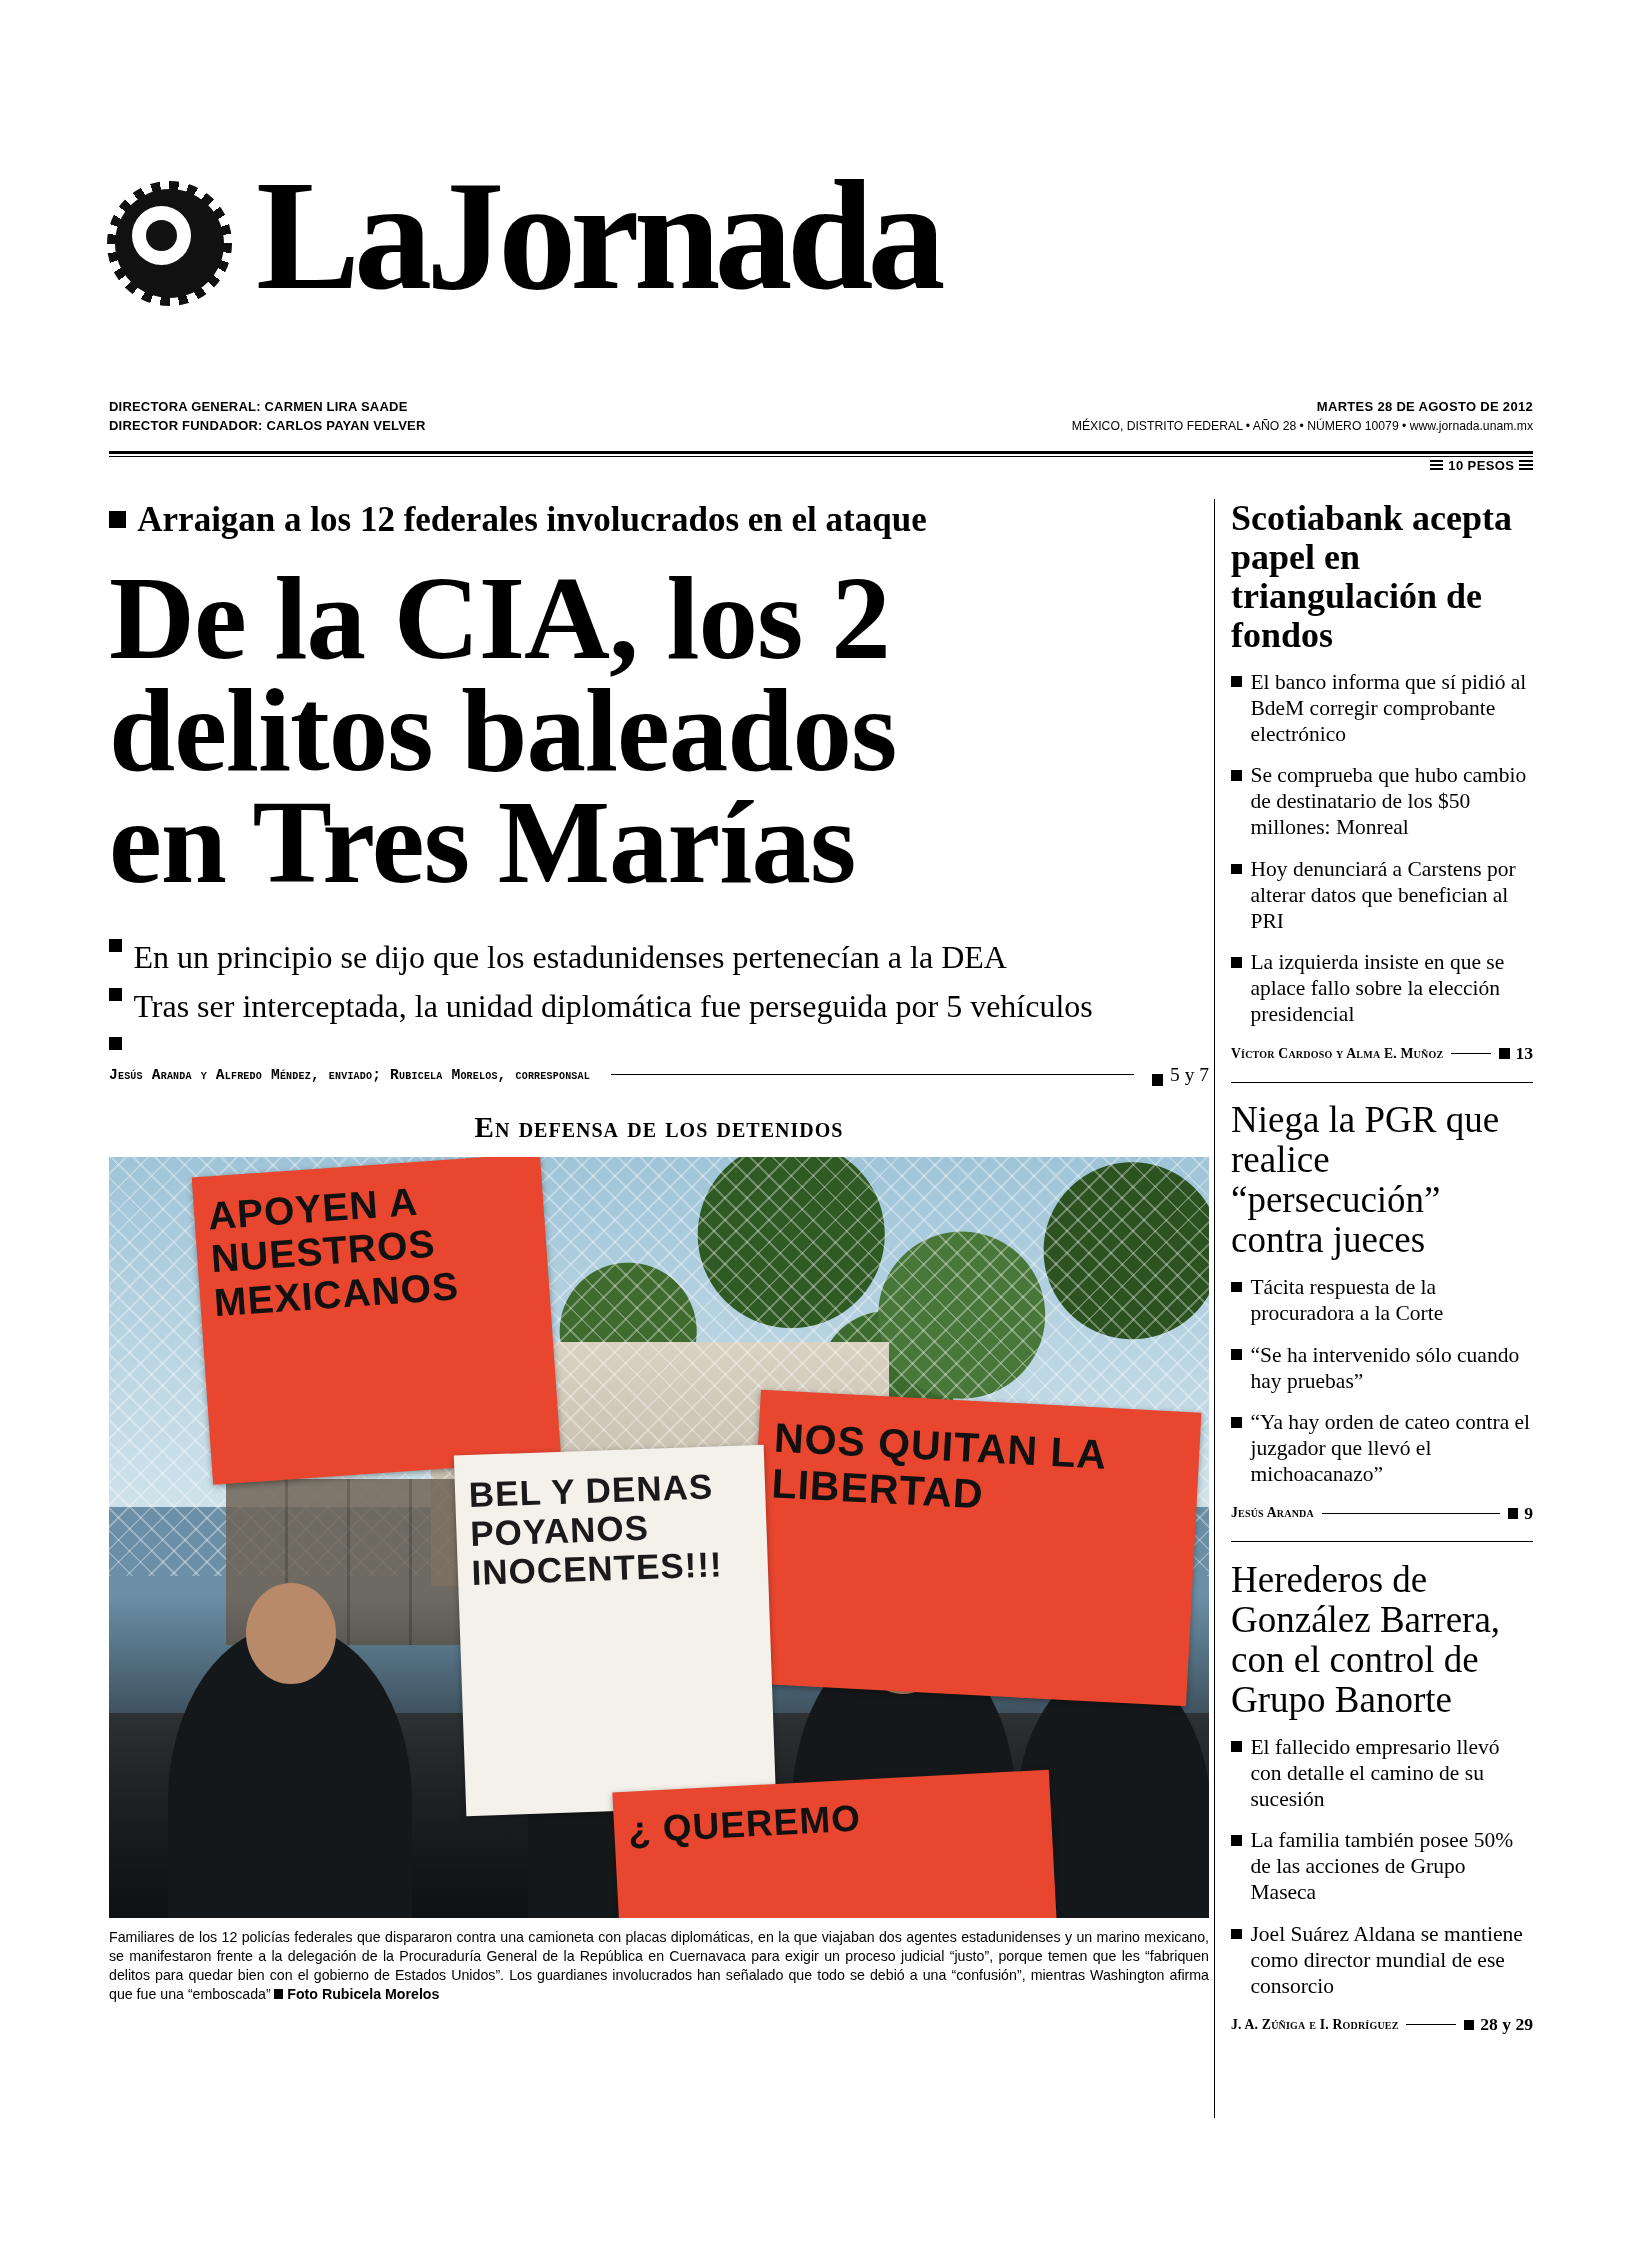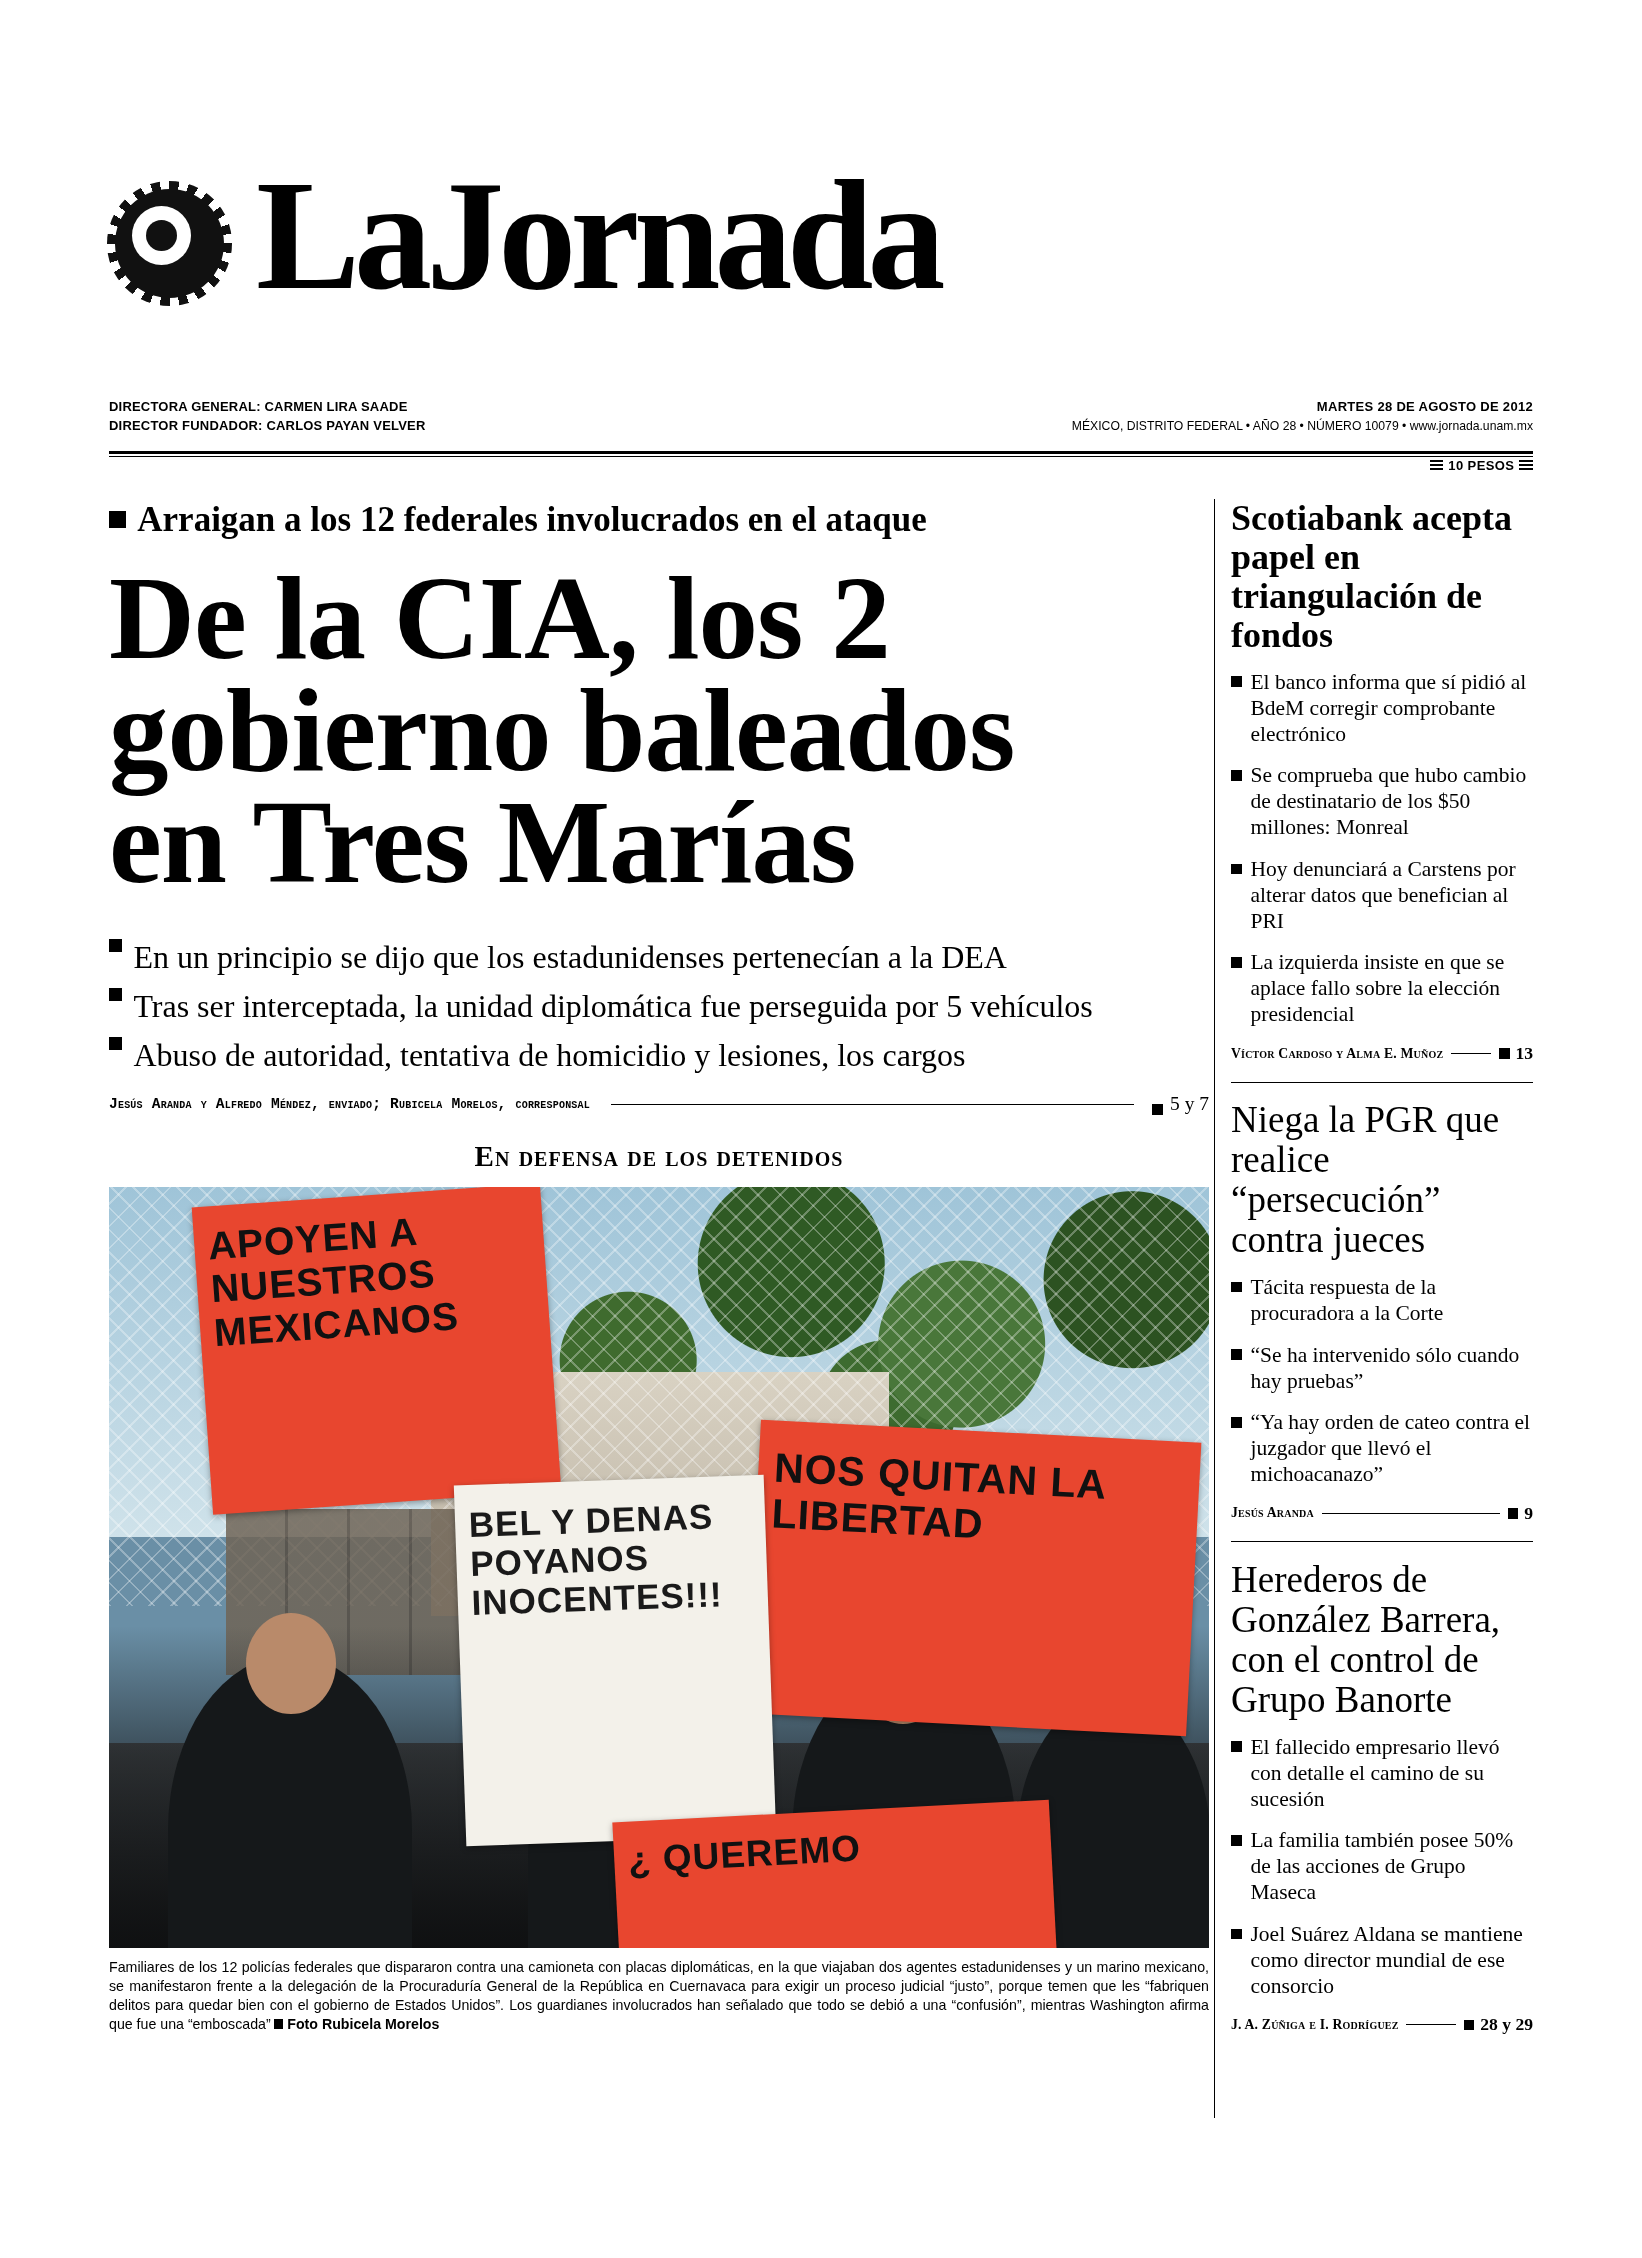--- a/index.html
+++ b/index.html
@@ -481,36 +481,35 @@
 
   <div class="main-col">
 
     <div class="kicker">
       <span class="sq"></span>
       <span>Arraigan a los 12 federales involucrados en el ataque</span>
     </div>
 
     <div class="headline">
       <div>De la CIA, los 2</div>
-      <div>gobierno baleados</div>
+      <div>delitos baleados</div>
       <div>en Tres Marías</div>
     </div>
 
     <div class="bullets">
       <div class="bullet">
         <span class="sq-sm"></span>
         <span>En un principio se dijo que los estadunidenses pertenecían a la DEA</span>
       </div>
       <div class="bullet">
         <span class="sq-sm"></span>
         <span>Tras ser interceptada, la unidad diplomática fue perseguida por 5 vehículos</span>
       </div>
       <div class="bullet">
         <span class="sq-sm"></span>
-        <span>Abuso de autoridad, tentativa de homicidio y lesiones, los cargos</span>
       </div>
     </div>
 
     <div class="byline-row">
       <span class="byline-text">Jesús Aranda y Alfredo Méndez, enviado; Rubicela Morelos, corresponsal</span>
       <span class="byline-rule"></span>
       <span class="page-ref">
         <span class="sq"></span>
         <span>5 y 7</span>
       </span>

